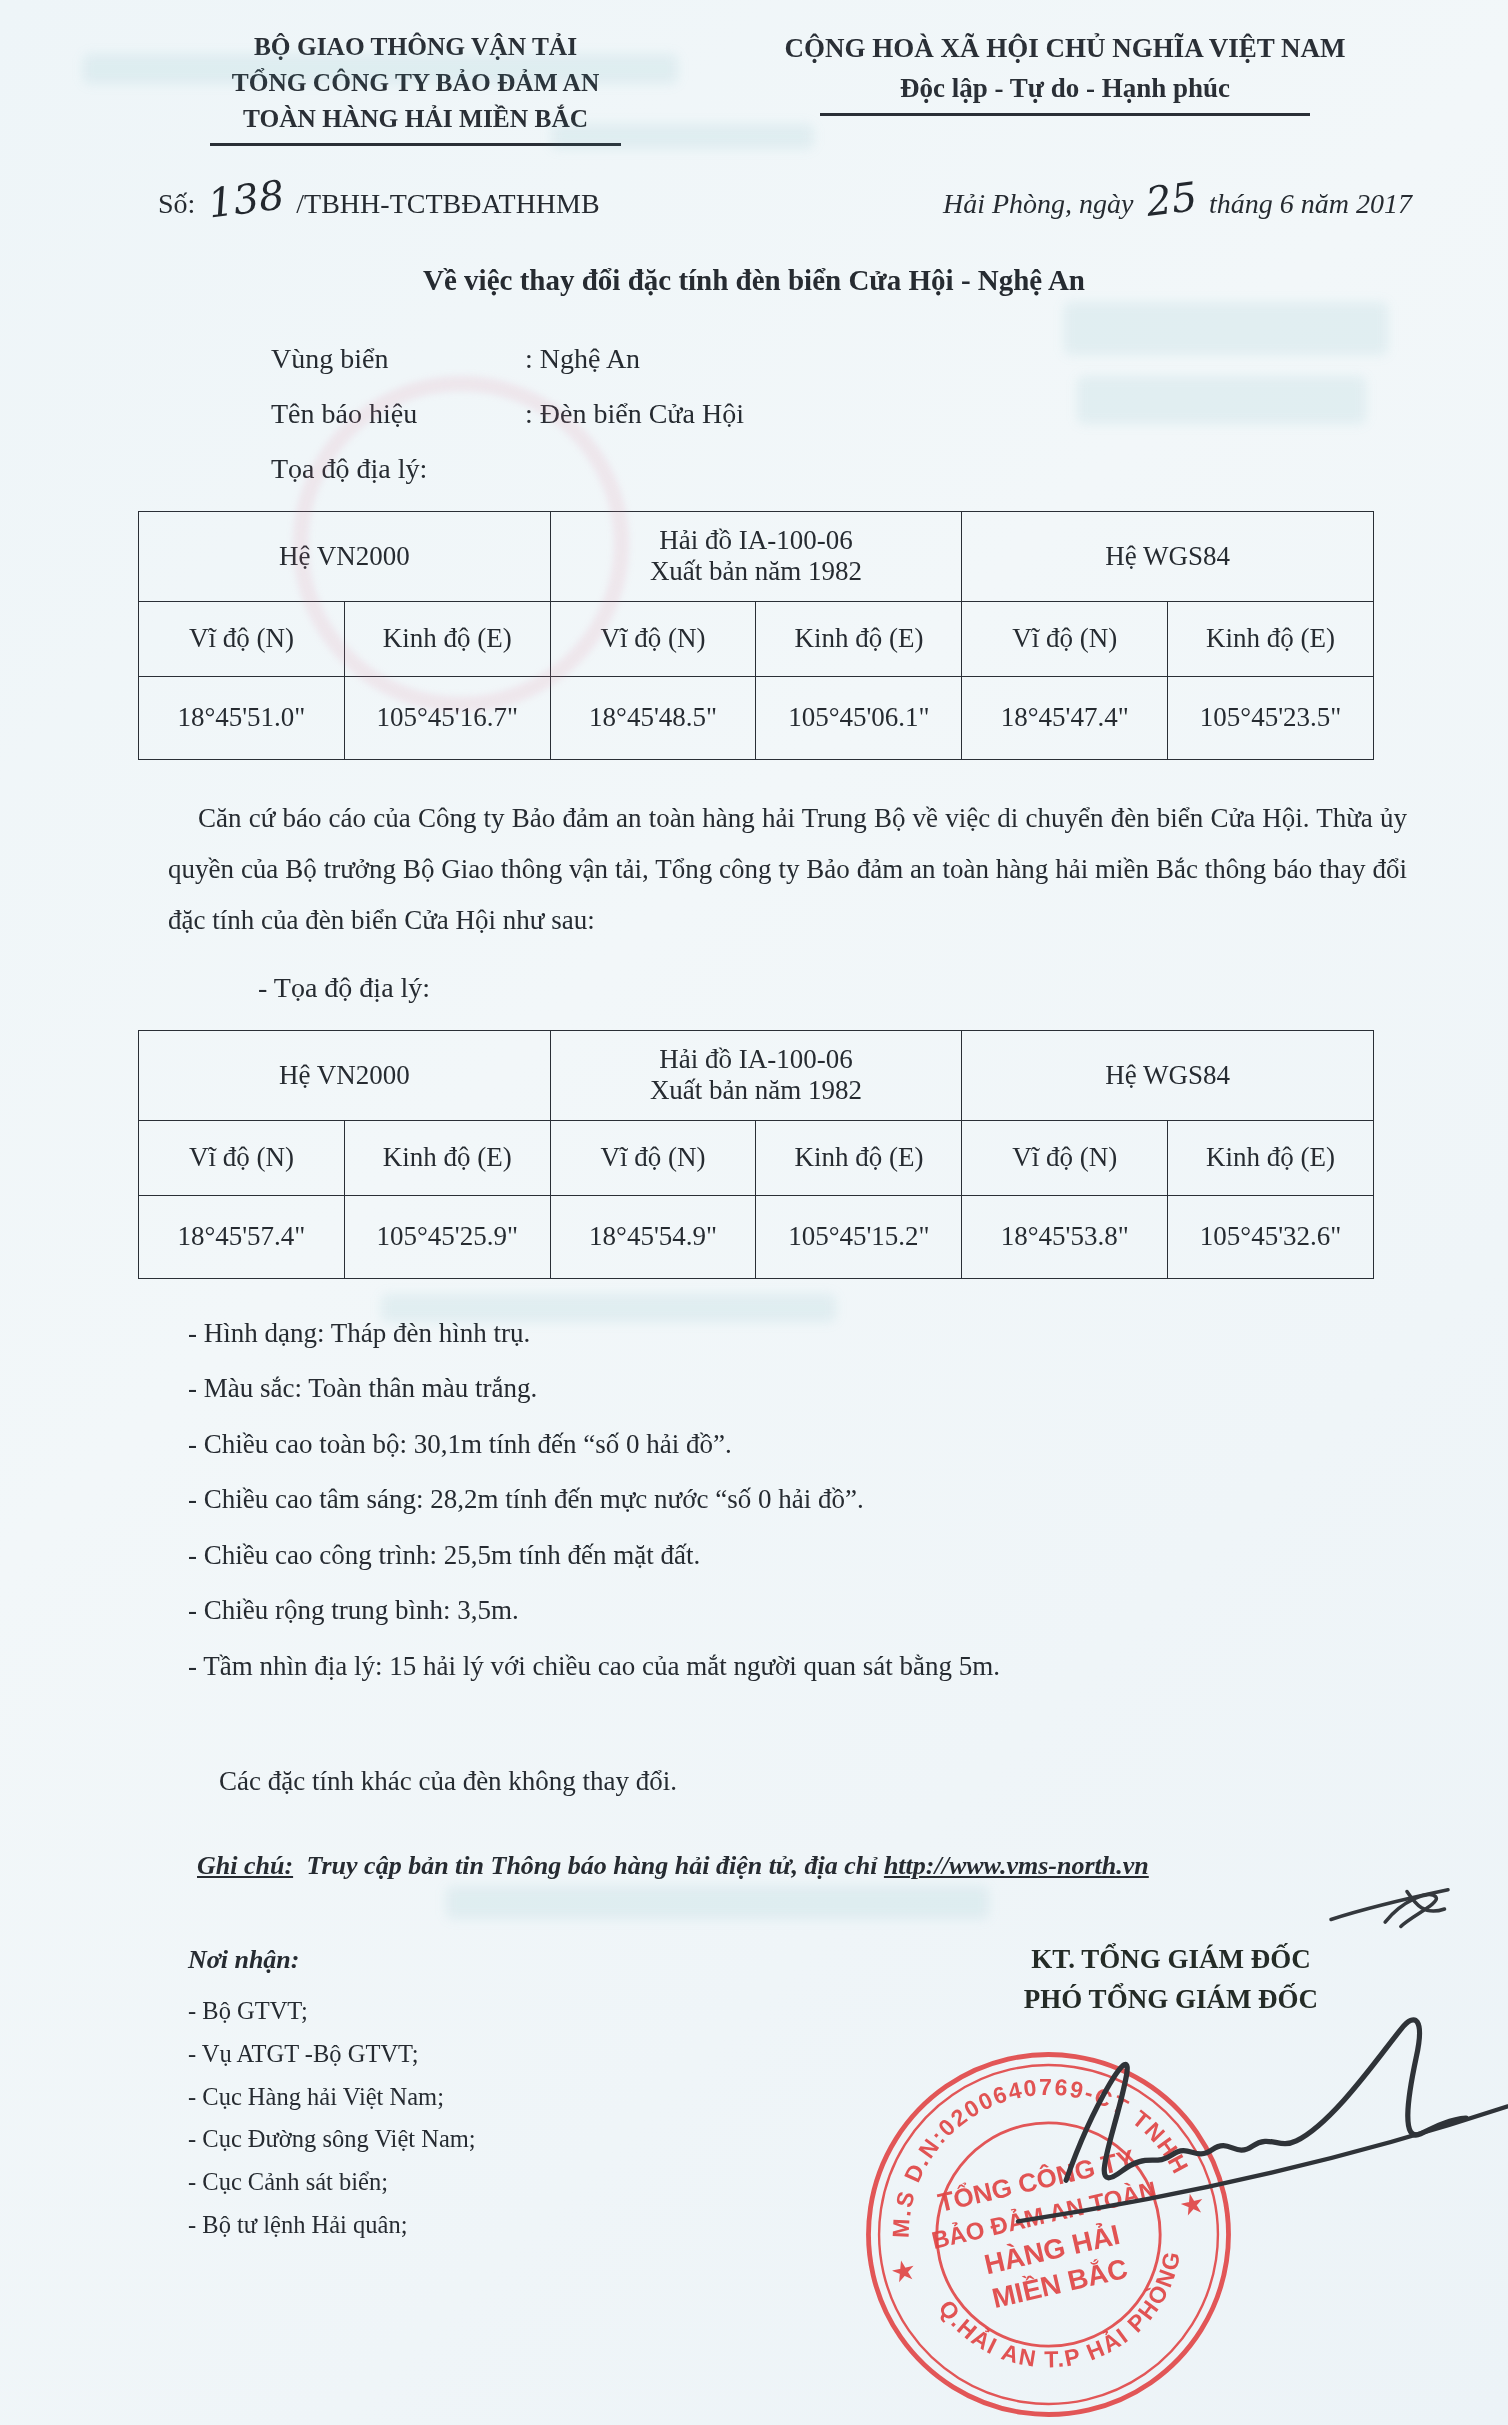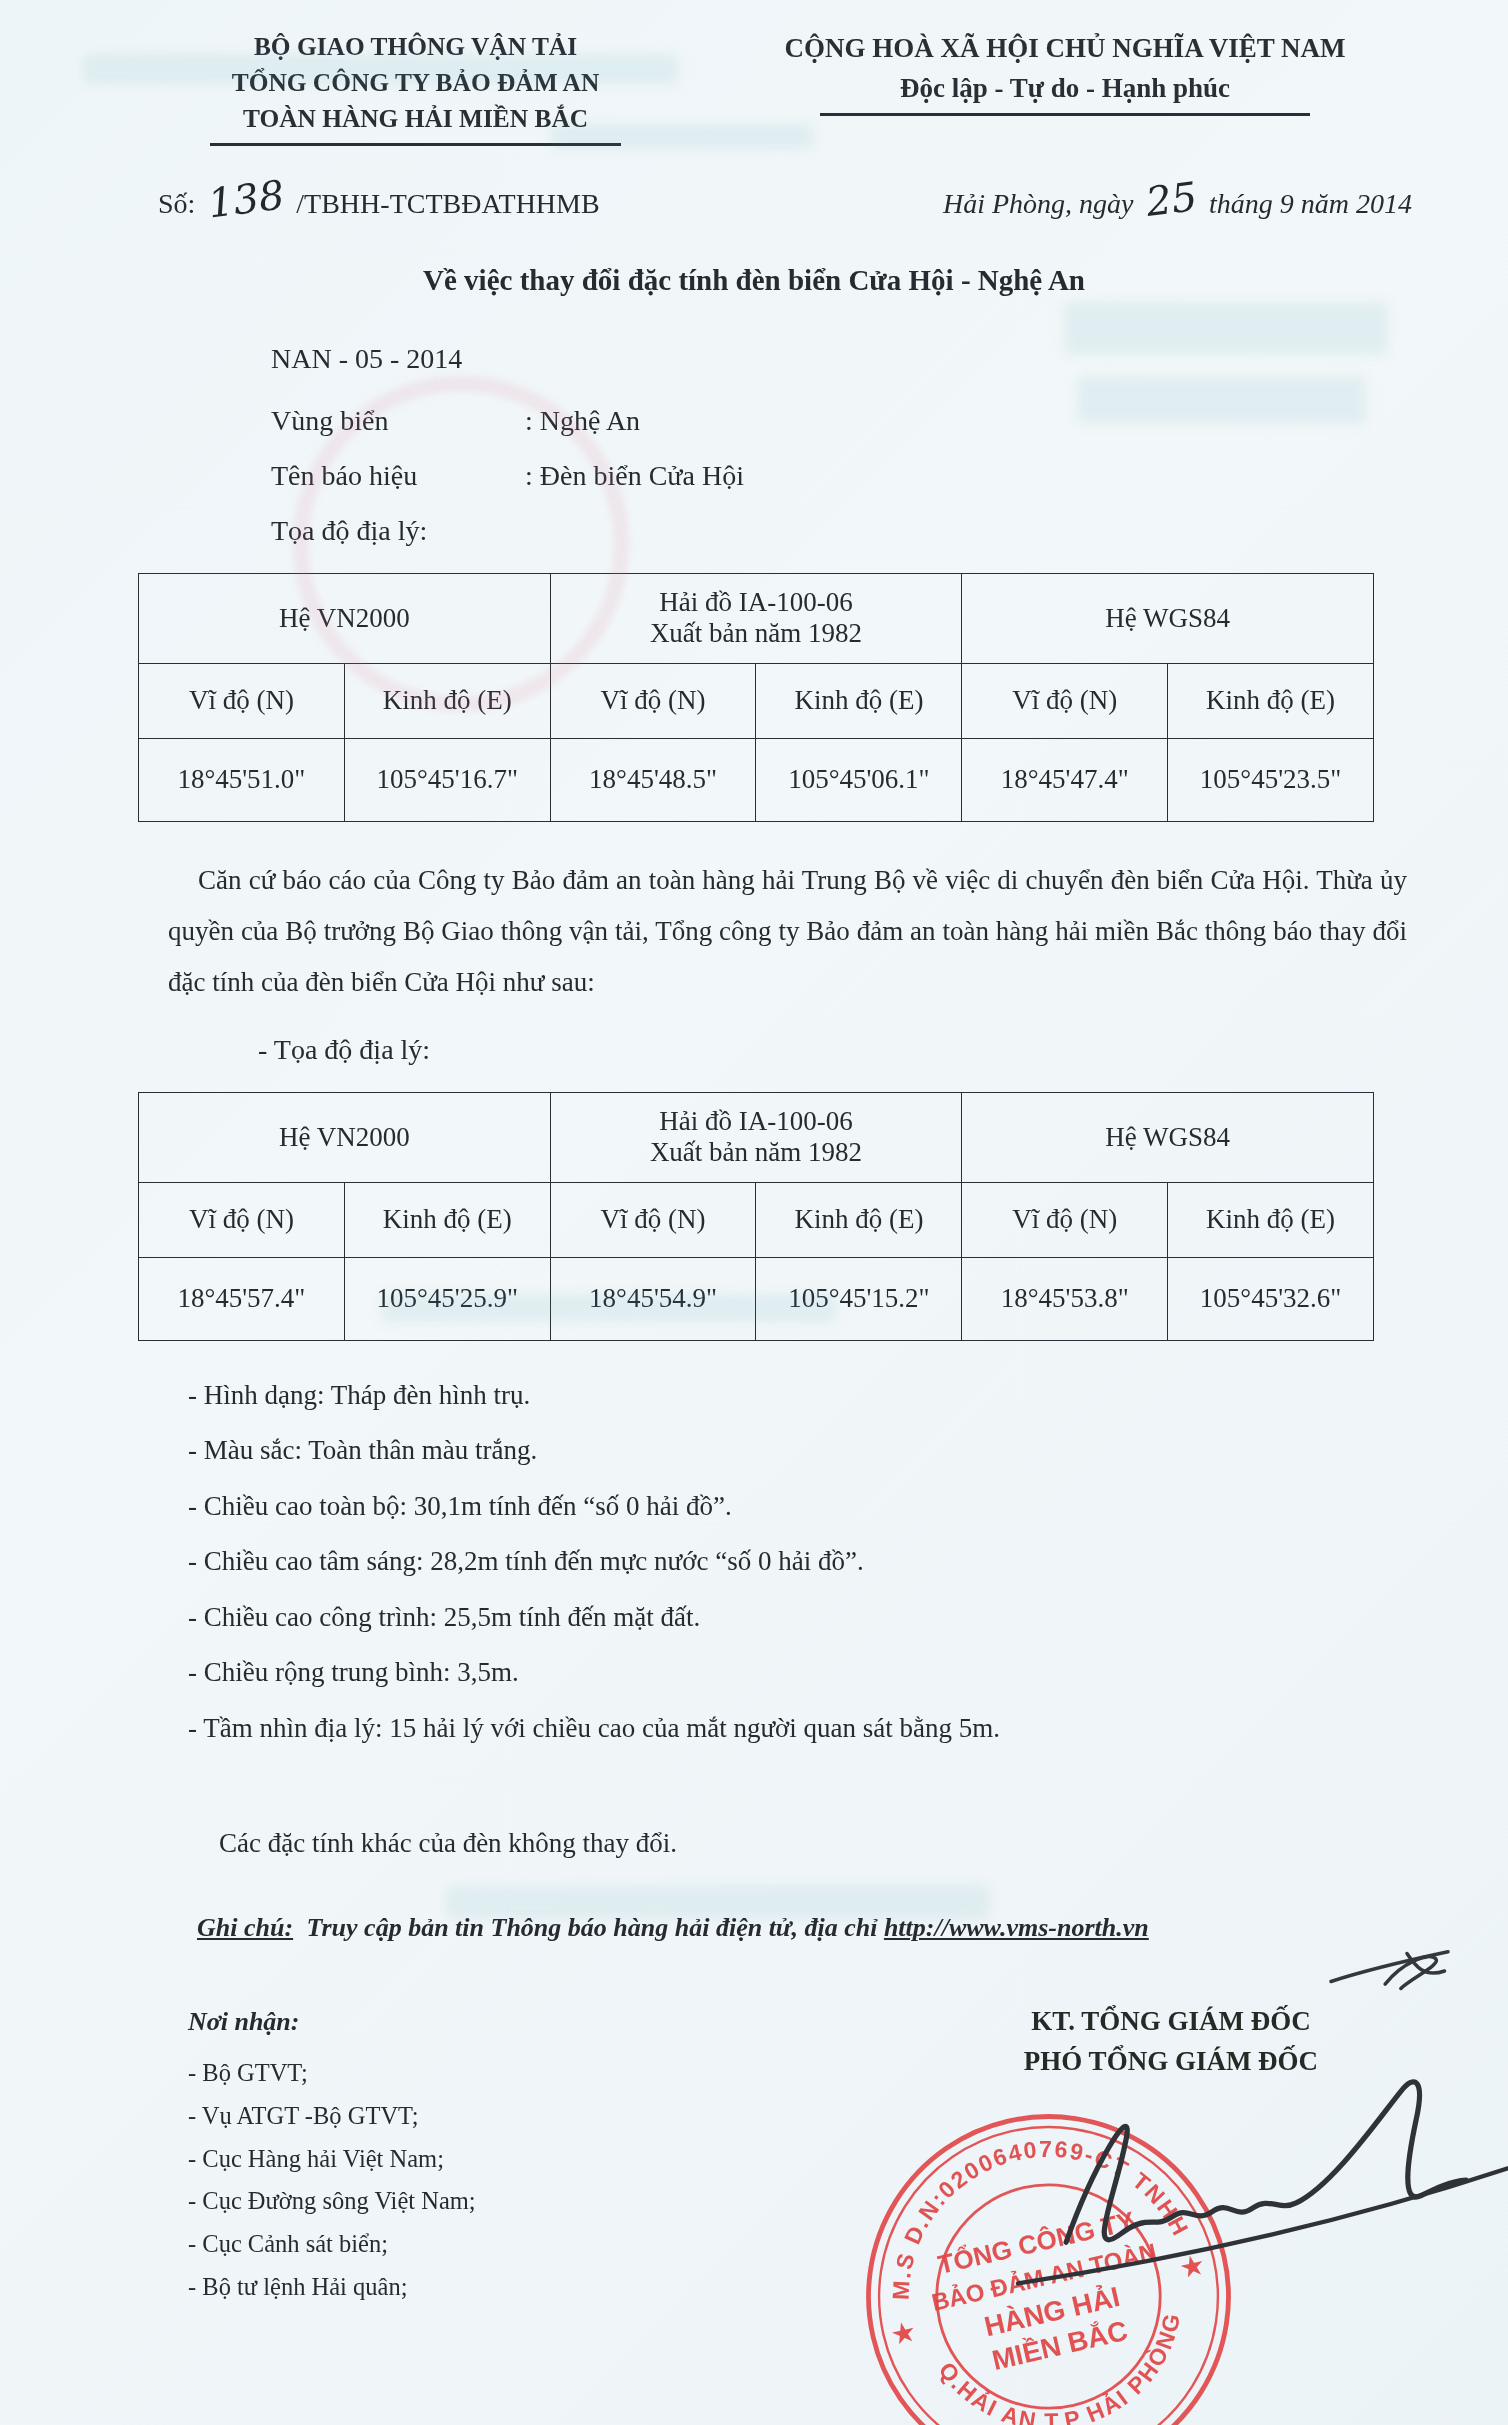--- a/index.html
+++ b/index.html
@@ -88,28 +88,27 @@
 
   <div class="num-date-row">
     <div>
       <span>Số:</span>
       <span class="hand">138</span>
       <span>/TBHH-TCTBĐATHHMB</span>
     </div>
     <div class="date-line">
       <span>Hải Phòng, ngày</span>
       <span class="hand">25</span>
-      <span>tháng 9  năm 2014</span>
+      <span>tháng 6  năm 2017</span>
     </div>
   </div>
 
   <div class="subtitle">Về việc thay đổi đặc tính đèn biển Cửa Hội - Nghệ An</div>
 
   <div class="meta">
-    <div class="notice-code">NAN - 05 - 2014</div>
     <div class="meta-row">
       <span class="meta-label">Vùng biển</span>
       <span>: Nghệ An</span>
     </div>
     <div class="meta-row">
       <span class="meta-label">Tên báo hiệu</span>
       <span>: Đèn biển Cửa Hội</span>
     </div>
     <div class="meta-row">
       <span class="meta-label">Tọa độ địa lý:</span>

